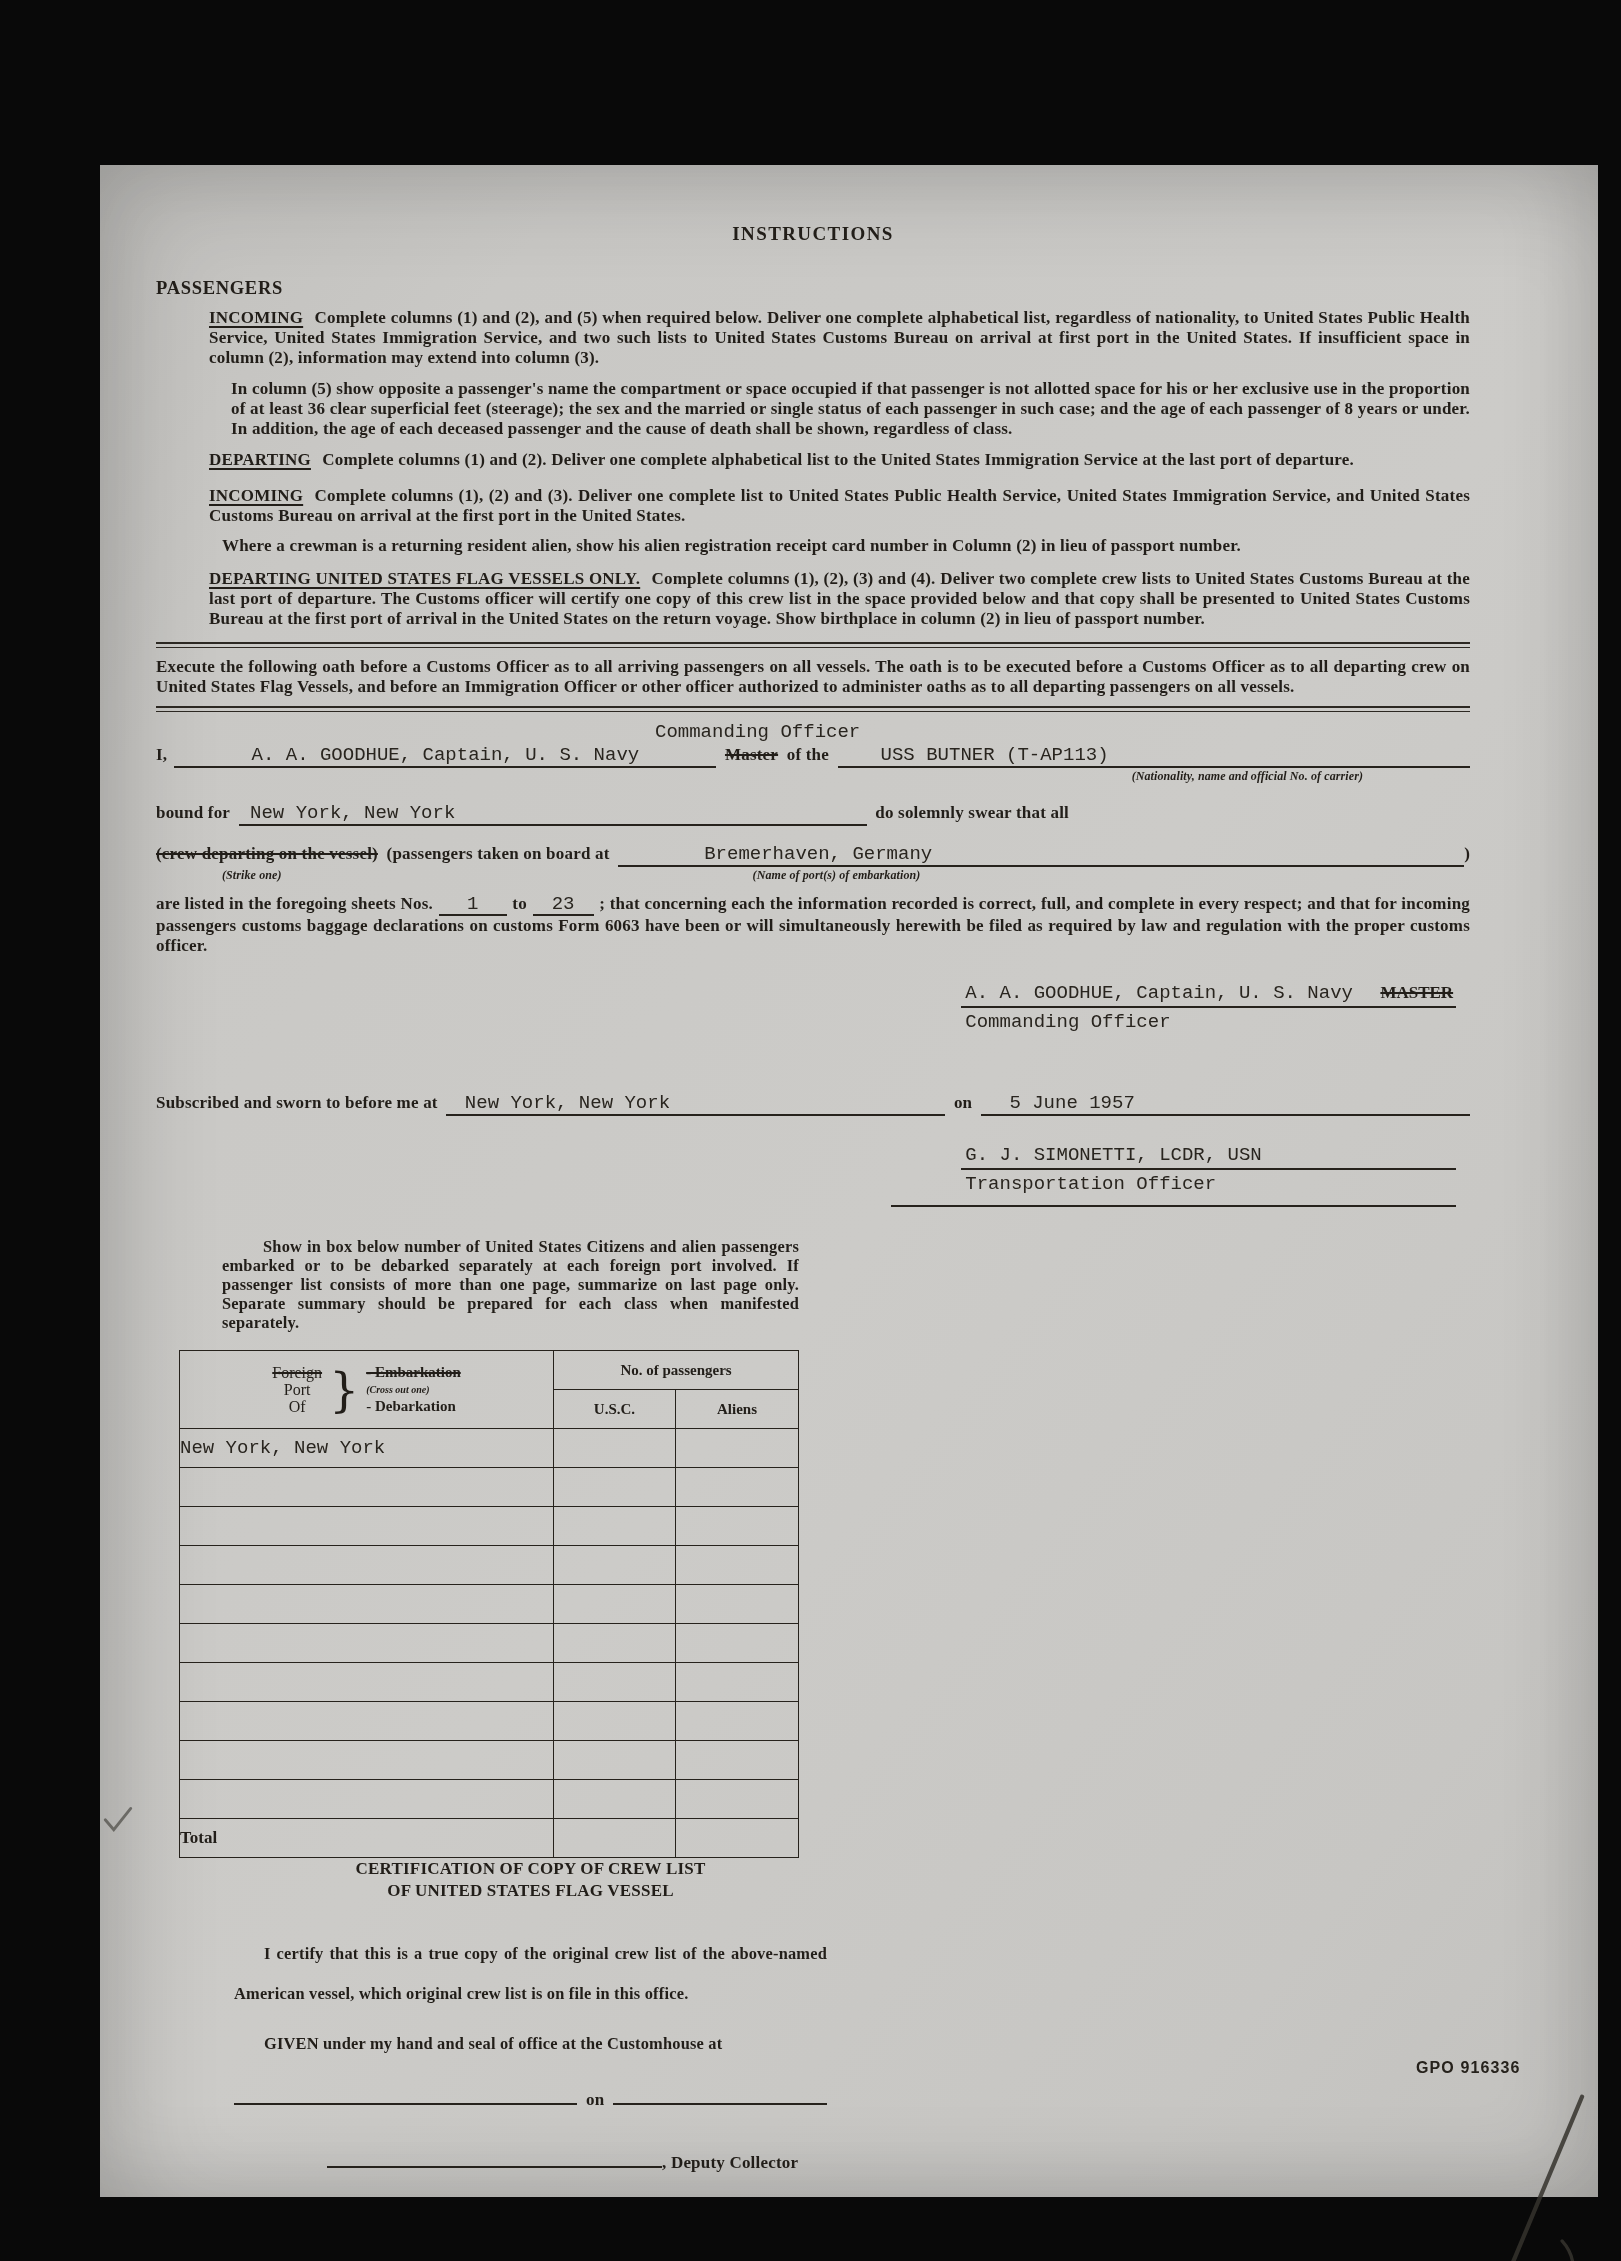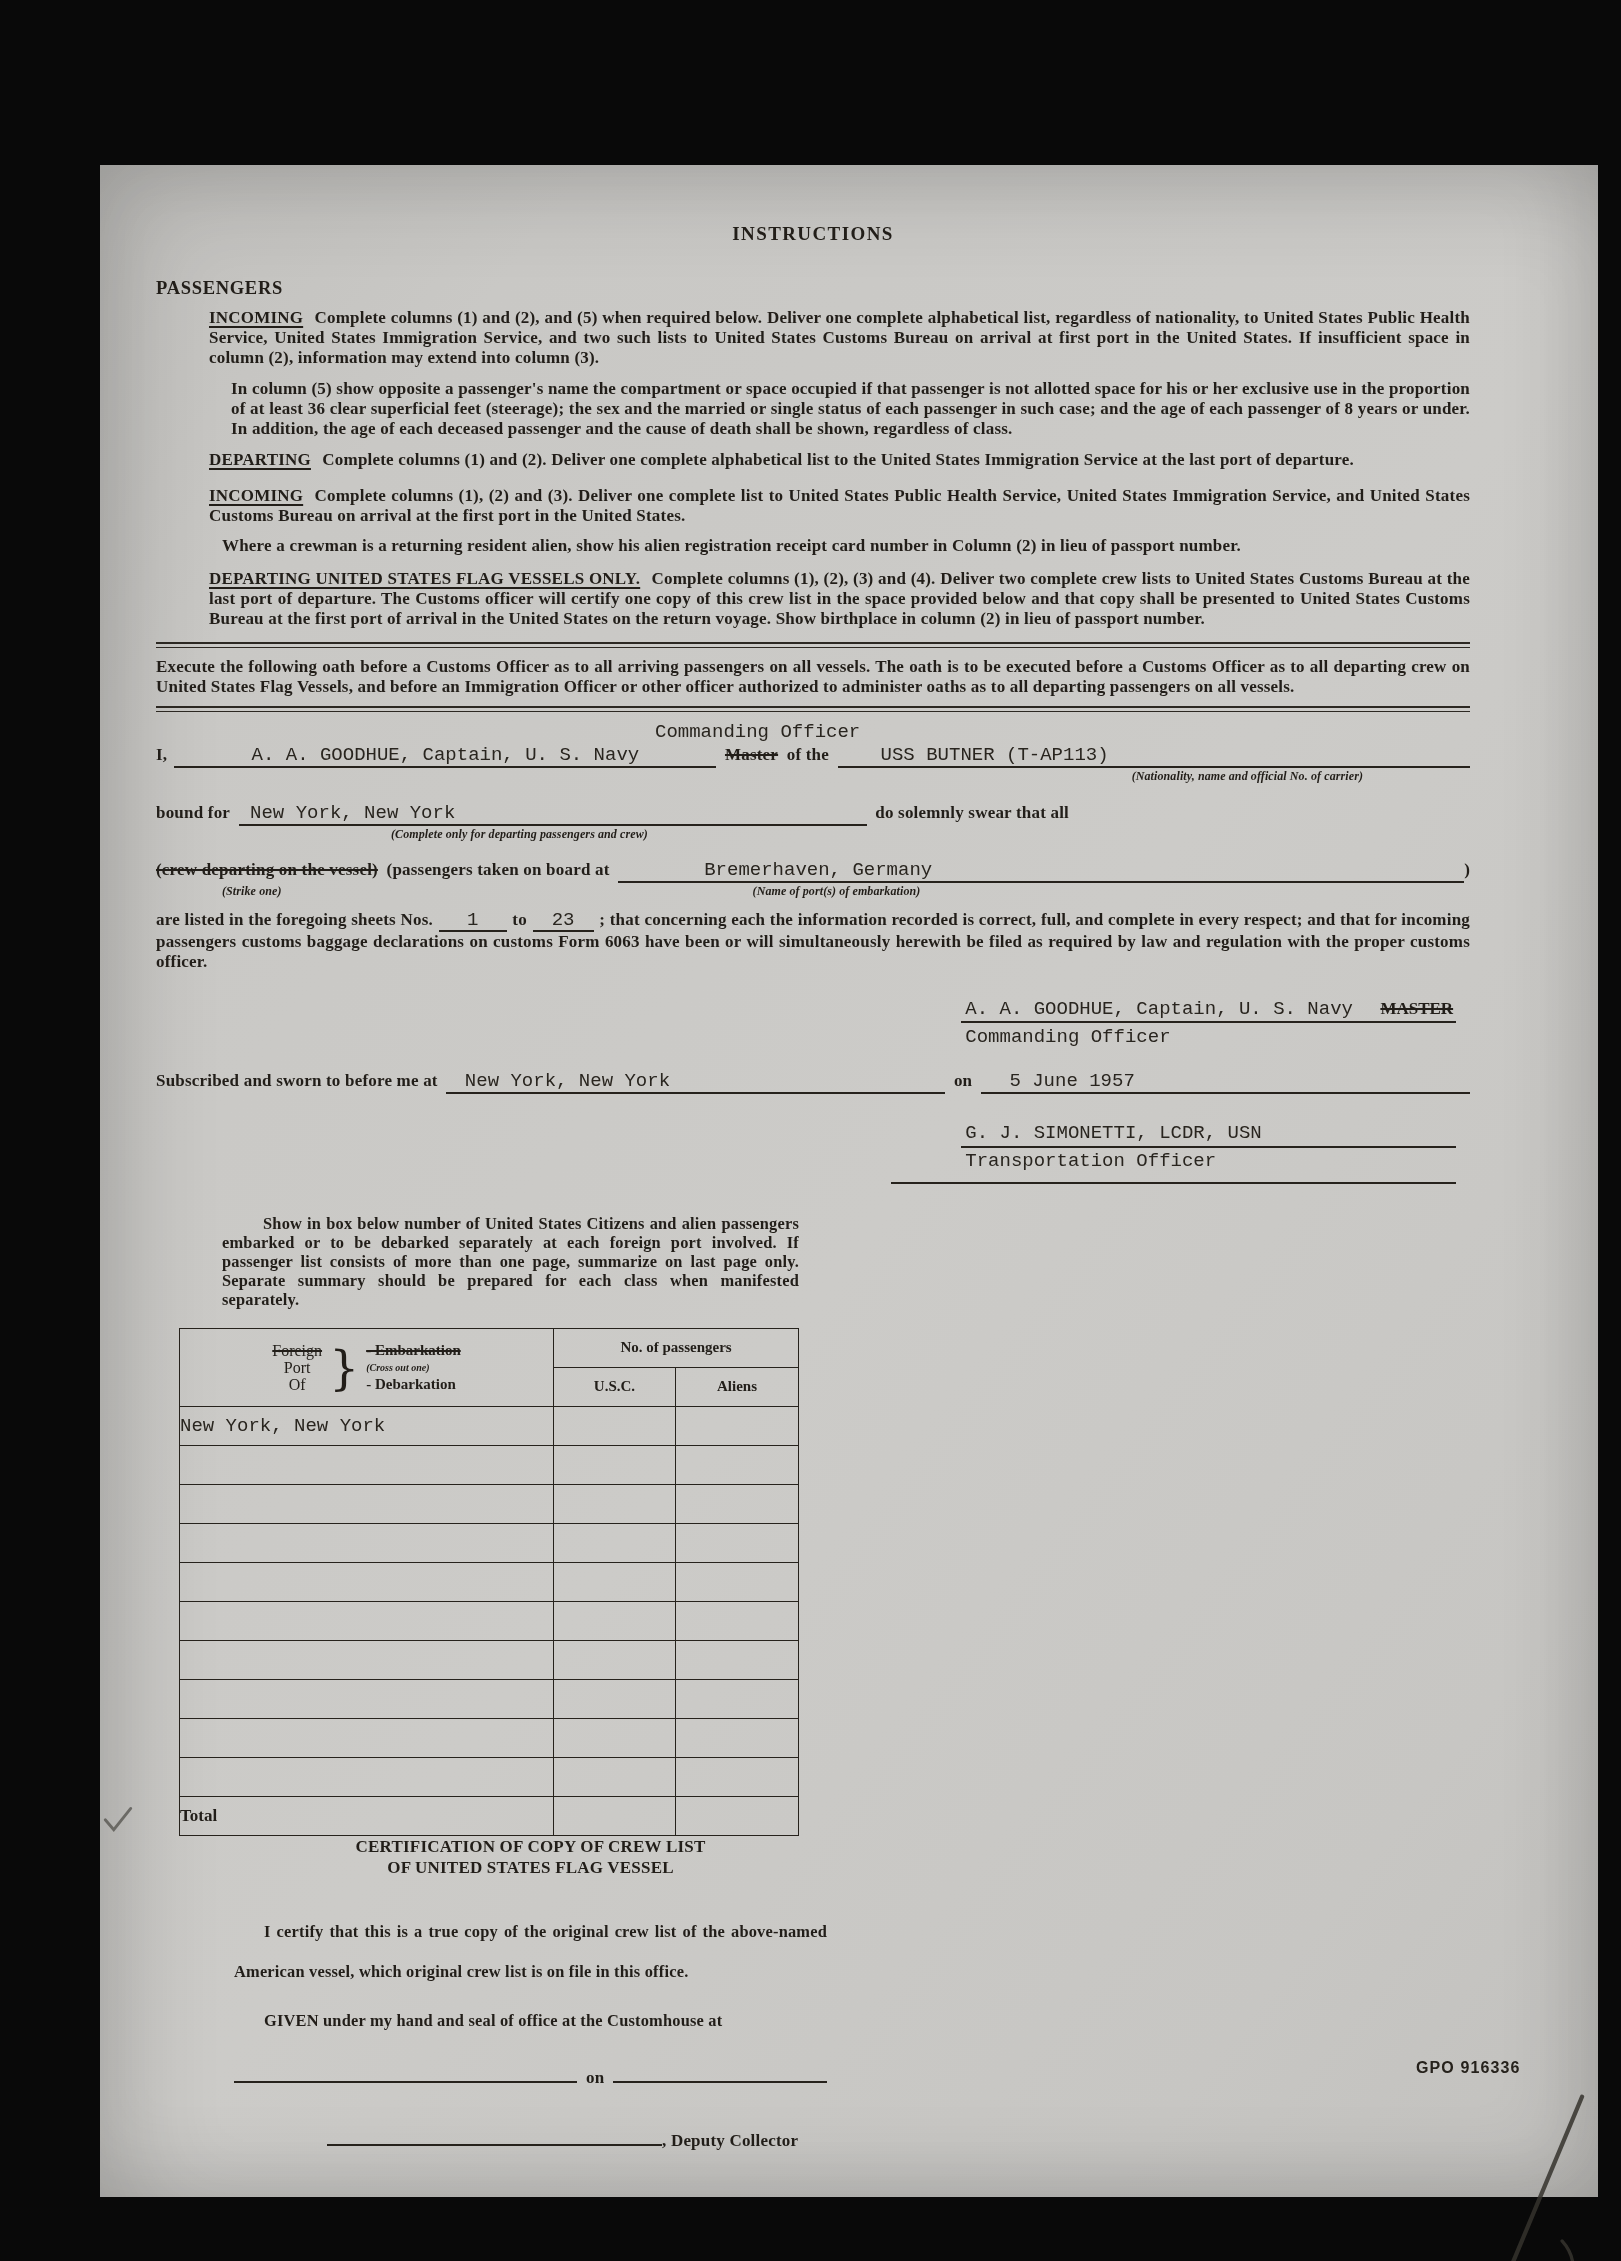--- a/index.html
+++ b/index.html
@@ -31,21 +31,21 @@
   .typed { font-family:"Liberation Mono","DejaVu Sans Mono",monospace; font-weight:normal; font-size:19px; color:#29251f; letter-spacing:0; }
   .frow  { display:flex; align-items:baseline; font-size:17px; font-weight:bold; letter-spacing:0.2px; }
   .blank { border-bottom:2.1px solid #26221c; }
   .grow  { flex:1 1 auto; }
   .center{ text-align:center; }
   .mls   { margin-left:8.6px; } .mrs { margin-right:8.6px; }
   .w760  { width:542px; margin-left:7.1px; } .w880 { width:628px; margin-left:8.6px; }
   .w700  { width:499px; } .w300 { width:214px; } .w470 { width:335px; }
   .padl16{ text-align:left; padding-left:11.4px; }
   .padl26{ text-align:left; padding-left:18.5px; }
-  .padl40{ text-align:left; padding-left:28.5px; }
+  .padl40{ text-align:left; padding-left:28.5px;margin-top:38px; }
   .padl60{ text-align:left; padding-left:43px; }
   .padl120{ text-align:left; padding-left:86px; }
   .xout  { text-decoration:line-through; text-decoration-thickness:2.1px; }
   .subl  { font-size:12px; font-style:italic; font-weight:bold; letter-spacing:0.1px; }
   .subrow{ margin-top:0.7px; }
   .co-above { margin-left:499px; margin-bottom:1.4px; }
   .iblank{ display:inline-block; border-bottom:2.1px solid #26221c; text-align:center; margin:0 5.7px; }
   .w95 { width:68px; } .w85 { width:61px; }
   .mt16 { margin-top:11.4px; } .mt24 { margin-top:17px; } .mt26 { margin-top:18.5px; }
   .mt30 { margin-top:21.4px; } .mt40 { margin-top:28.5px; } .mt50 { margin-top:36px; } .mt60 { margin-top:43px; }
@@ -121,21 +121,20 @@
         <span class="mls">of the</span>
         <span class="blank grow mls padl60"><span class="typed">USS BUTNER (T-AP113)</span></span>
       </div>
       <div class="subrow" style="text-align:right; padding-right:107px;"><span class="subl">(Nationality, name and official No. of carrier)</span></div>
 
       <div class="frow mt26">
         <span>bound for</span>
         <span class="blank w880 padl16"><span class="typed">New York, New York</span></span>
         <span class="mls">do solemnly swear that all</span>
       </div>
-      <div class="subrow"><span class="subl" style="margin-left:235px;">(Complete only for departing passengers and crew)</span></div>
 
       <div class="frow mt24">
         <span class="xout">(crew departing on the vessel)</span>
         <span class="mls">(passengers taken on board at</span>
         <span class="blank grow padl120 mls"><span class="typed">Bremerhaven, Germany</span></span>
         <span>)</span>
       </div>
       <div class="subrow" style="display:flex;">
         <span class="subl" style="margin-left:66px;">(Strike one)</span>
         <span class="subl" style="margin-left:471px;">(Name of port(s) of embarkation)</span>

